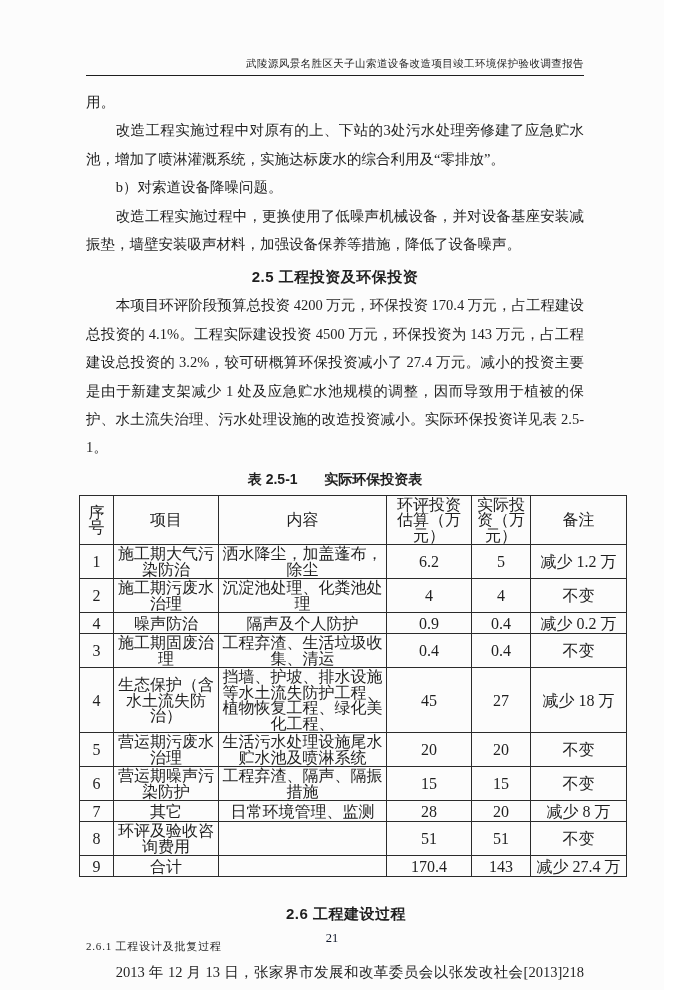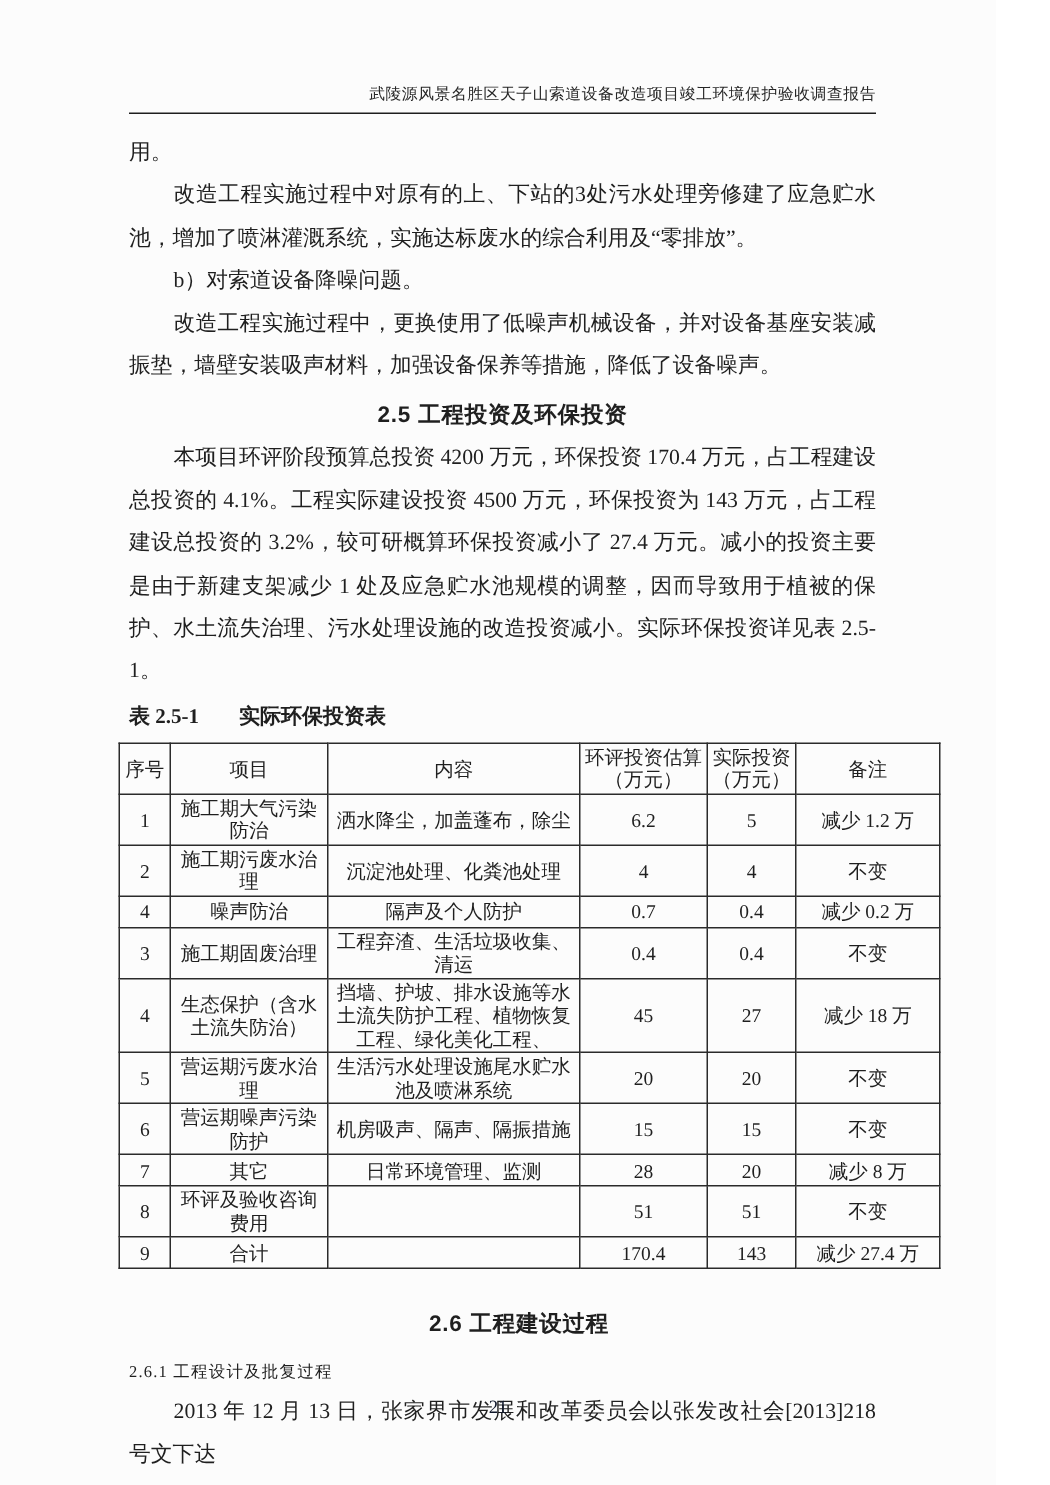--- a/index.html
+++ b/index.html
@@ -41,34 +41,35 @@
   }
   .sec-heading-26 { margin-top:26px;margin-left:22px; }
   .sub-heading {
     font-size:11px;
     font-weight:normal;
     letter-spacing:0.8px;
     margin:9px 0 0 0;
     line-height:24px;
   }
   .tbl-caption {
-    font-family:Liberation Serif, serif;
+    text-align:center;
+    font-family:Liberation Sans, sans-serif;
     font-weight:bold;
     font-size:14px;
     margin:8px 0 7px 0;
     line-height:18px;
   }
   .tbl-caption .cap-label { margin-right:1.9em; }
   table.inv {
     width:547px;
     margin-left:-7px;
     border-collapse:collapse;
     table-layout:fixed;
     border:1.6px solid #1a1a1a;
-    font-size:13px;
+    font-size:16px;
   }
   table.inv th, table.inv td {
     border:1px solid #2b2b2b;
     text-align:center;
     vertical-align:middle;
     padding:1px 3px;
     line-height:15.5px;
     font-weight:normal;
     box-sizing:border-box;
     overflow:hidden;
@@ -146,21 +147,21 @@
         <td>施工期污废水治理</td>
         <td>沉淀池处理、化粪池处理</td>
         <td>4</td>
         <td>4</td>
         <td>不变</td>
       </tr>
       <tr>
         <td>4</td>
         <td>噪声防治</td>
         <td>隔声及个人防护</td>
-        <td>0.7</td>
+        <td>0.9</td>
         <td>0.4</td>
         <td>减少 0.2 万</td>
       </tr>
       <tr>
         <td>3</td>
         <td>施工期固废治理</td>
         <td>工程弃渣、生活垃圾收集、清运</td>
         <td>0.4</td>
         <td>0.4</td>
         <td>不变</td>
@@ -177,21 +178,21 @@
         <td>5</td>
         <td>营运期污废水治理</td>
         <td>生活污水处理设施尾水贮水池及喷淋系统</td>
         <td>20</td>
         <td>20</td>
         <td>不变</td>
       </tr>
       <tr>
         <td>6</td>
         <td>营运期噪声污染防护</td>
-        <td>机房吸声、隔声、隔振措施</td>
+        <td>工程弃渣、隔声、隔振措施</td>
         <td>15</td>
         <td>15</td>
         <td>不变</td>
       </tr>
       <tr>
         <td>7</td>
         <td>其它</td>
         <td>日常环境管理、监测</td>
         <td>28</td>
         <td>20</td>

